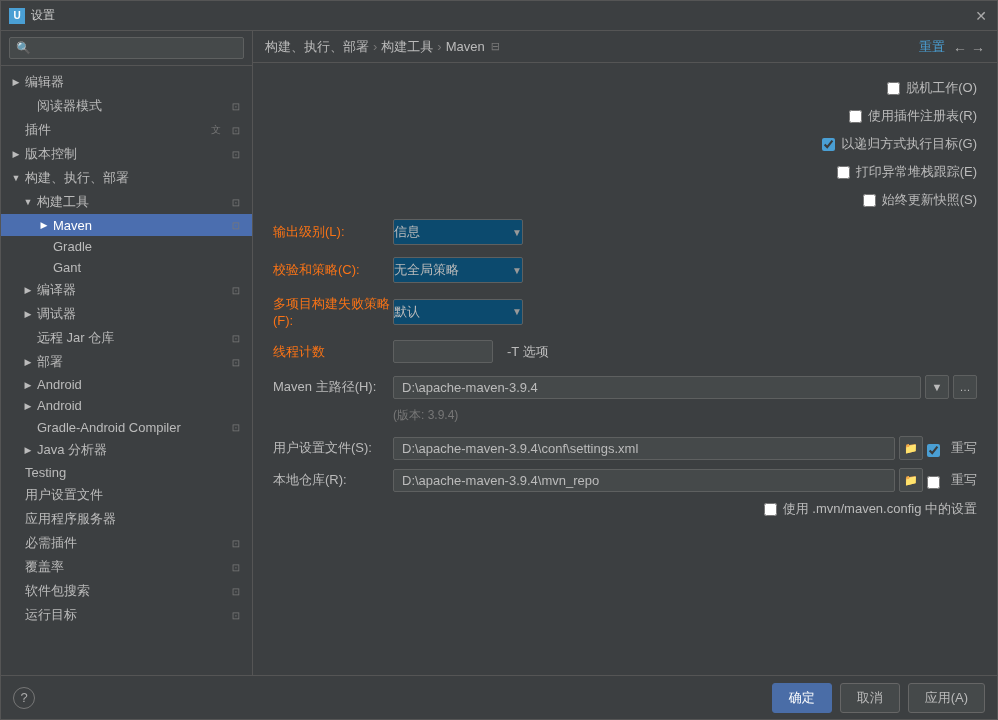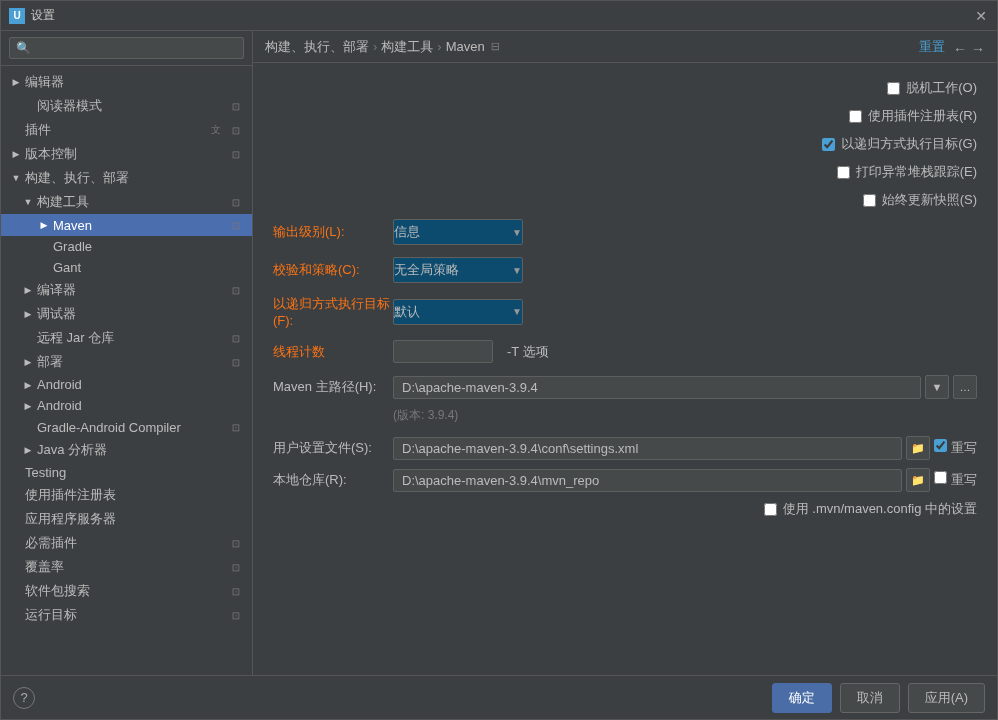--- a/index.html
+++ b/index.html
@@ -262,22 +262,22 @@
       cursor: pointer;
       display: flex;
       align-items: center;
       justify-content: center;
       font-size: 11px;
       border-radius: 2px;
       flex-shrink: 0;
     }
     .override-checkbox {
       display: flex;
-      align-items: flex-start;
-      gap: 4px;
+      align-items: flex-end;
+      gap: 11px;
       flex-shrink: 0;
     }
     .override-checkbox input {
       accent-color: #4a9fd4;
     }
     .override-checkbox label {
       color: #bbb;
       font-size: 13px;
     }
     .version-text {
@@ -452,21 +452,21 @@
           <span class="label">Java 分析器</span>
         </div>
 
         <div class="nav-item indent-0">
           <span class="arrow"></span>
           <span class="label">Testing</span>
         </div>
 
         <div class="nav-item indent-0">
           <span class="arrow"></span>
-          <span class="label">使用插件注册表</span>
+          <span class="label">用户设置文件</span>
         </div>
 
         <div class="nav-item indent-0">
           <span class="arrow"></span>
           <span class="label">应用程序服务器</span>
         </div>
 
         <div class="nav-item indent-0">
           <span class="arrow"></span>
           <span class="label">必需插件</span>
@@ -547,21 +547,21 @@
           <span class="form-label">校验和策略(C):</span>
           <div class="form-control">
             <div class="dropdown">
               <span>无全局策略</span>
               <span class="dropdown-arrow">▼</span>
             </div>
           </div>
         </div>
 
         <div class="form-row">
-          <span class="form-label">以递归方式执行目标(F):</span>
+          <span class="form-label">多项目构建失败策略(F):</span>
           <div class="form-control">
             <div class="dropdown">
               <span>默认</span>
               <span class="dropdown-arrow">▼</span>
             </div>
           </div>
         </div>
 
         <div class="form-row">
           <span class="form-label">线程计数</span>

